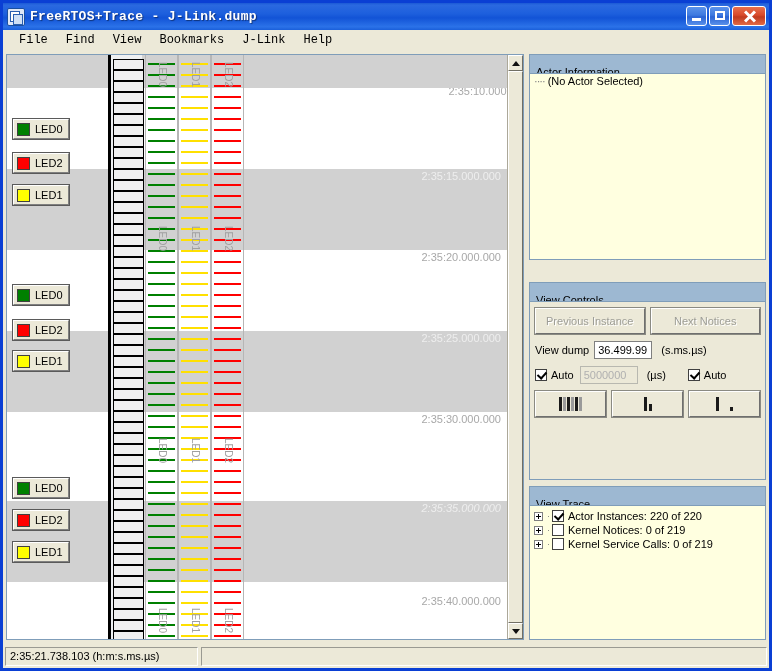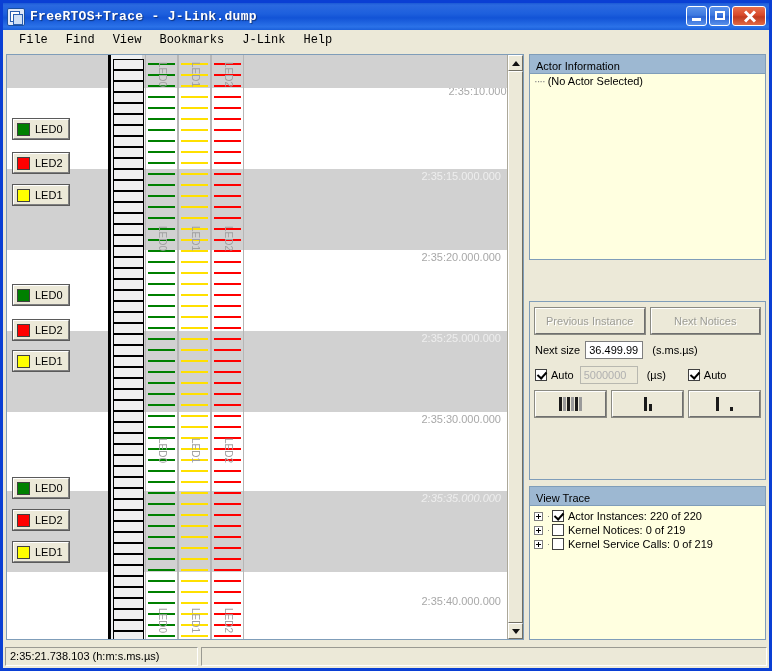--- a/index.html
+++ b/index.html
@@ -261,21 +261,21 @@
   
   #rightpanel {
     position: absolute; left: 526px; top: 4px;
     width: 237px; height: 586px;
     background: #ece9d8;
   }
   .panel-header {
     background: #9db8d2;
     color: #000000;
     font-size: 11px;
-    padding: 5px 6px 3px 6px;
+    padding: 11px 6px 3px 6px;
     box-sizing: border-box;
     border: 1px solid #7f9db9;
     border-bottom: none;
     height: 19px;
   }
   .panel-body {
     background: #ffffe0;
     border: 1px solid #7f9db9;
     box-sizing: border-box;
     overflow: hidden;
@@ -449,21 +449,21 @@
             </div>
             <div class="band white" style="top: 195px; height: 81px;">
               <div class="band-label">2:35:20.000.000</div>
             </div>
             <div class="band grey" style="top: 276px; height: 81px; text-align: right;">
               <div class="band-label">2:35:25.000.000</div>
             </div>
             <div class="band white" style="top: 357px; height: 81px;">
               <div class="band-label">2:35:30.000.000</div>
             </div>
-            <div class="band grey" style="top: 436px; height: 81px; font-style: italic;">
+            <div class="band grey" style="top: 446px; height: 81px; font-style: italic;">
               <div class="band-label">2:35:35.000.000</div>
             </div>
             <div class="band white" style="top: 539px; height: 81px;">
               <div class="band-label">2:35:40.000.000</div>
             </div>
             <div class="band grey" style="top: 0px; height: 33px;"></div>
           </div>
         <div id="ruler-col">
             <div class="ruler-seg" style="top: 4px;"></div>
             <div class="ruler-seg" style="top: 15px;"></div>
@@ -751,29 +751,30 @@
     <div id="rightpanel">
 
       <div class="panel-header" style="position:absolute;left:0;top:0;width:237px;">Actor Information</div>
       <div class="panel-body" style="position:absolute;left:0;top:19px;width:237px;height:187px;">
         <div class="tree-row">
           <span class="tree-dash">····</span>
           <span>(No Actor Selected)</span>
         </div>
       </div>
 
+      <div class="panel-header" style="position:absolute;left:0;top:228px;width:237px;">View Controls</div>
       <div id="view-controls-body" style="position:absolute;left:0;top:247px;width:237px;height:179px;">
 
         <div style="display:flex;gap:6px;">
           <div class="xpbtn disabled" style="flex:1;">Previous Instance</div>
           <div class="xpbtn disabled" style="flex:1;">Next Notices</div>
         </div>
 
         <div class="ctrl-row">
-          <span>Next size</span>
+          <span>View dump</span>
           <div class="txtfield" style="width:58px;margin-left:5px;">36.499.99</div>
           <span class="unit" style="margin-left:9px;">(s.ms.µs)</span>
         </div>
 
         <div class="ctrl-row">
           <span class="cb checked"></span>
           <span>Auto</span>
           <div class="txtfield disabled" style="width:58px;margin-left:6px;">5000000</div>
           <span class="unit" style="margin-left:9px;">(µs)</span>
           <span class="cb checked" style="margin-left:22px;"></span>

